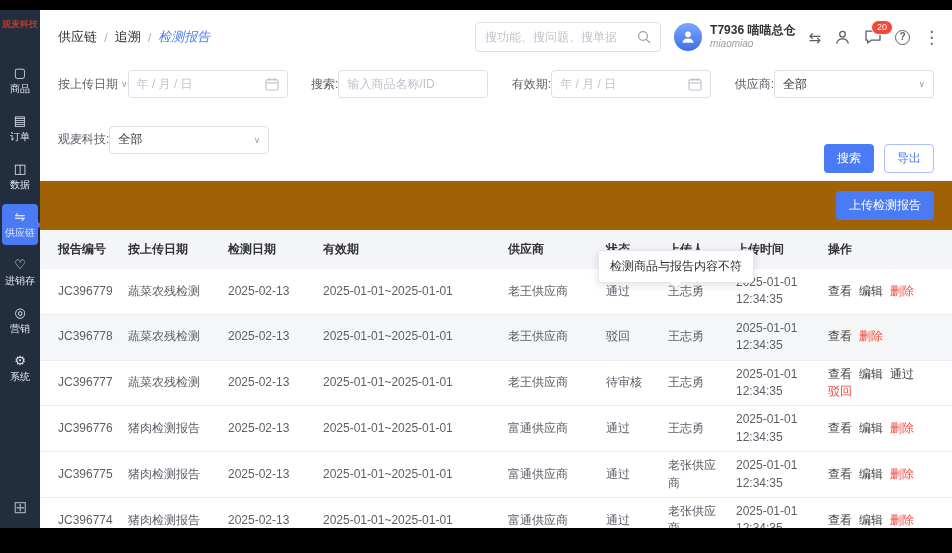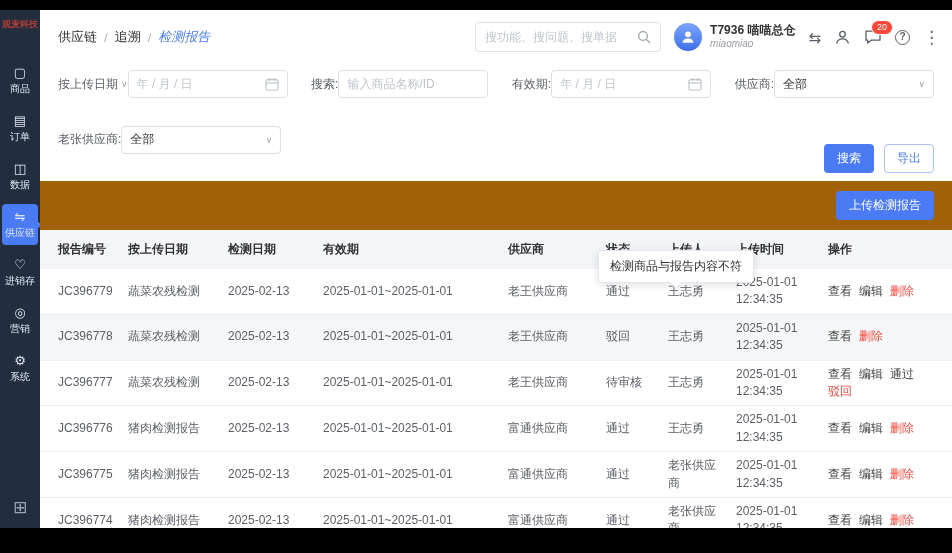--- a/index.html
+++ b/index.html
@@ -239,21 +239,21 @@
             <span class="f-label">供应商:</span>
             <div class="ctl select-ctl select-wide">
               <span class="val">全部</span>
               <span class="caret">∨</span>
             </div>
           </div>
         </div>
 
         <div class="filter-row">
           <div class="f-group">
-            <span class="f-label">老张供应商:</span>
+            <span class="f-label">观麦科技:</span>
             <div class="ctl select-ctl" style="width:160px;">
               <span class="val">全部</span>
               <span class="caret">∨</span>
             </div>
           </div>
           <div class="btns">
             <button class="btn-primary">搜索</button>
             <button class="btn-outline">导出</button>
           </div>
         </div>

